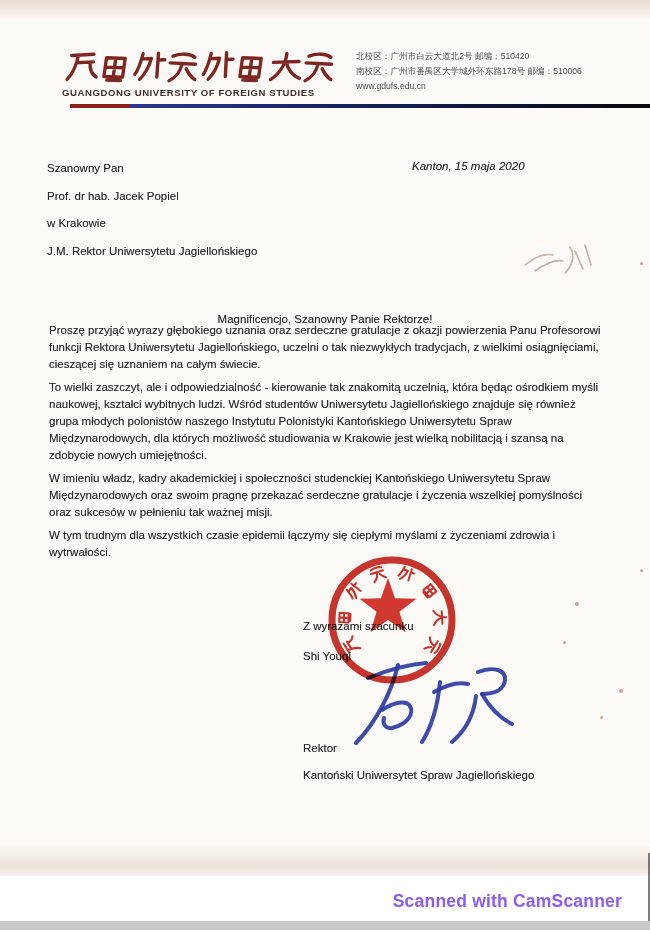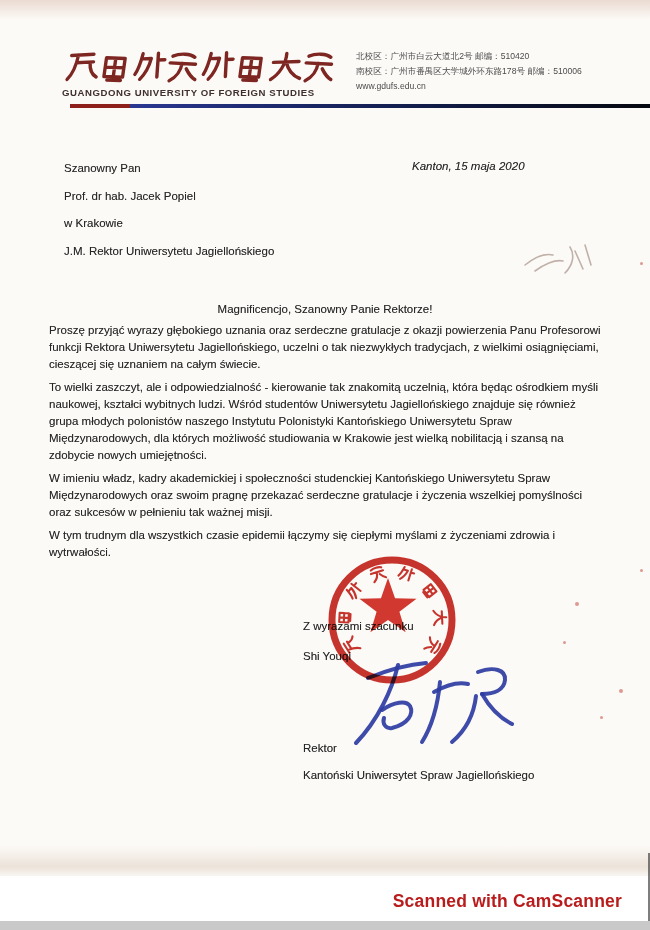--- a/index.html
+++ b/index.html
@@ -15,23 +15,23 @@
   
   .logo-svg{position:absolute;left:58px;top:42px;}
   .logo-en{position:absolute;left:62px;top:87px;font-size:9.6px;font-weight:700;
     letter-spacing:.55px;color:#3f302d;}
   .addr{position:absolute;left:356px;top:49px;font-size:8.6px;line-height:15px;color:#4c4c4c;}
   .divider{position:absolute;left:70px;right:0;top:104px;height:4px;
     background:linear-gradient(90deg,#8e201c 0,#8e201c 60px,#2b3892 60px,#1e2b72 180px,#101b45 370px,#06080f 100%);}
 
   
   .txt{color:#262626;font-size:11.5px;text-shadow:0 0 .5px rgba(30,30,30,.4);}
-  .recipient{position:absolute;left:64px;top:155px;line-height:27.5px;}
+  .recipient{position:absolute;left:47px;top:155px;line-height:27.5px;}
   .date{position:absolute;left:412px;top:160px;font-style:italic;}
-  .salutation{position:absolute;left:47px;top:303px;width:556px;text-align:center;}
+  .salutation{position:absolute;left:47px;top:313px;width:556px;text-align:center;}
   .bodytext{position:absolute;left:47px;top:322px;width:556px;line-height:17px;}
   .bodytext p{margin:0 0 6px 2px;}
   .closing{position:absolute;left:303px;top:618px;line-height:17px;}
   .closing div{margin:0;}
   .val{position:absolute;left:0;top:0;white-space:nowrap;}
   .signer{position:absolute;left:0;top:30px;white-space:nowrap;}
   .rektor{position:absolute;left:0;top:122px;white-space:nowrap;}
   .inst{position:absolute;left:0;top:149px;white-space:nowrap;}
 
   
@@ -44,21 +44,21 @@
   .glyph-defs path{fill:none;stroke:currentColor;stroke-linecap:round;stroke-linejoin:round;}
   .logo-svg use{color:#7e2622;stroke-width:4;}
 
   
   .scribble{position:absolute;left:515px;top:235px;opacity:.55;}
   .scribble path{fill:none;stroke:#8f7668;stroke-width:1.6;stroke-linecap:round;}
   .speck{position:absolute;border-radius:50%;background:#c0392b;opacity:.5;}
 
   
   .camscanner{position:absolute;right:28px;top:891px;font-size:17.5px;font-weight:700;
-    color:#b91c1c;letter-spacing:.2px;}
+    color:#8b5cf6;letter-spacing:.2px;}
   .footer-strip{position:absolute;left:0;top:921px;width:650px;height:9px;background:#c9c9c9;}
 </style>
 </head>
 <body>
 
 <svg width="0" height="0" style="position:absolute" aria-hidden="true">
   <defs class="glyph-defs">
     <g id="g1">
         <path d="M8,8 H34 M16,8 C14,20 10,30 4,36 M14,17 H34 M30,17 C30,26 33,32 38,35"></path>
       </g>

